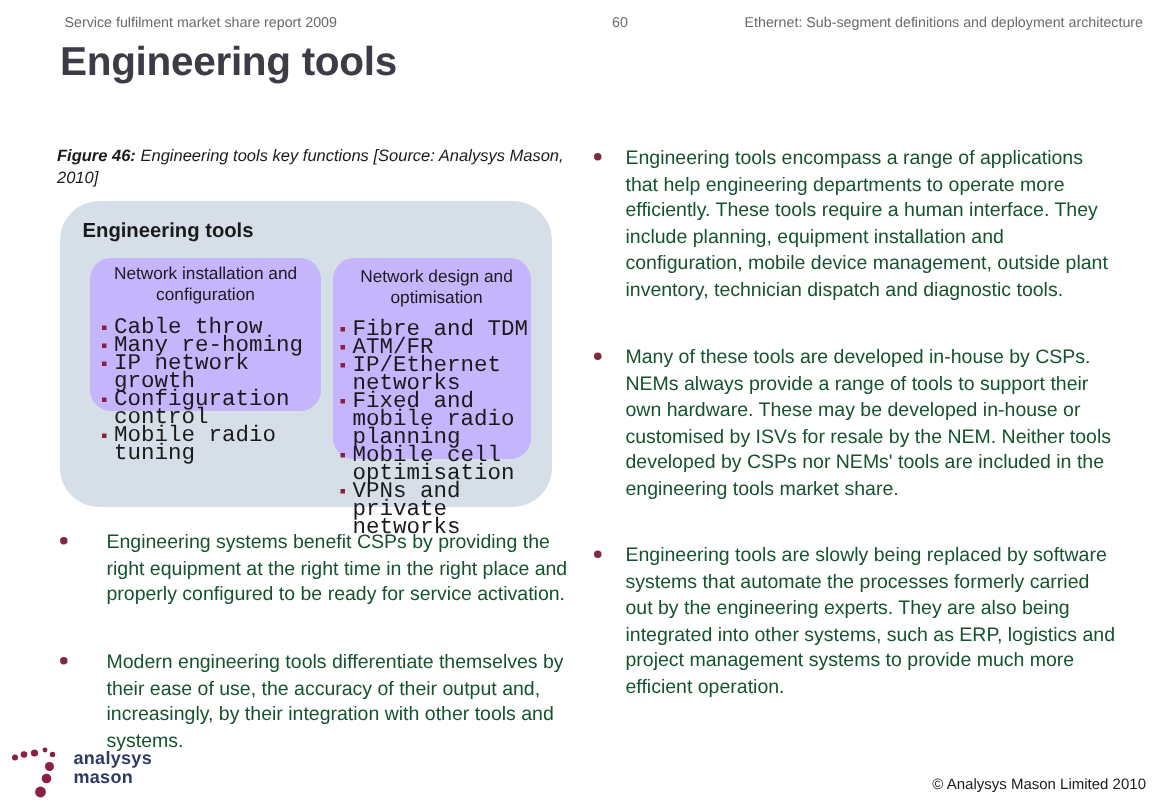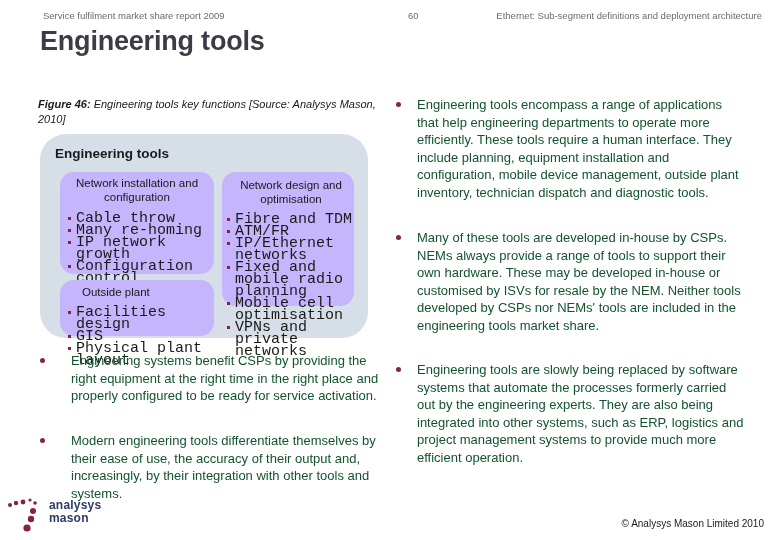--- a/index.html
+++ b/index.html
@@ -74,28 +74,20 @@
     <ul>
       <li>Fibre and TDM</li>
       <li>ATM/FR</li>
       <li>IP/Ethernet networks</li>
       <li>Fixed and mobile radio planning</li>
       <li>Mobile cell optimisation</li>
       <li>VPNs and private networks</li>
     </ul>
   </div>
 
-  <div class="box b4">
-    <div class="box-title">Outside plant</div>
-    <ul>
-      <li>Facilities design</li>
-      <li>GIS</li>
-      <li>Physical plant layout</li>
-    </ul>
-  </div>
 </div>
 
 <div class="bul l1">
   <span class="dot"></span>
   <span class="txt">Engineering systems benefit CSPs by providing the right equipment at the right time in the right place and properly configured to be ready for service activation.</span>
 </div>
 <div class="bul l2">
   <span class="dot"></span>
   <span class="txt">Modern engineering tools differentiate themselves by their ease of use, the accuracy of their output and, increasingly, by their integration with other tools and systems.</span>
 </div>

